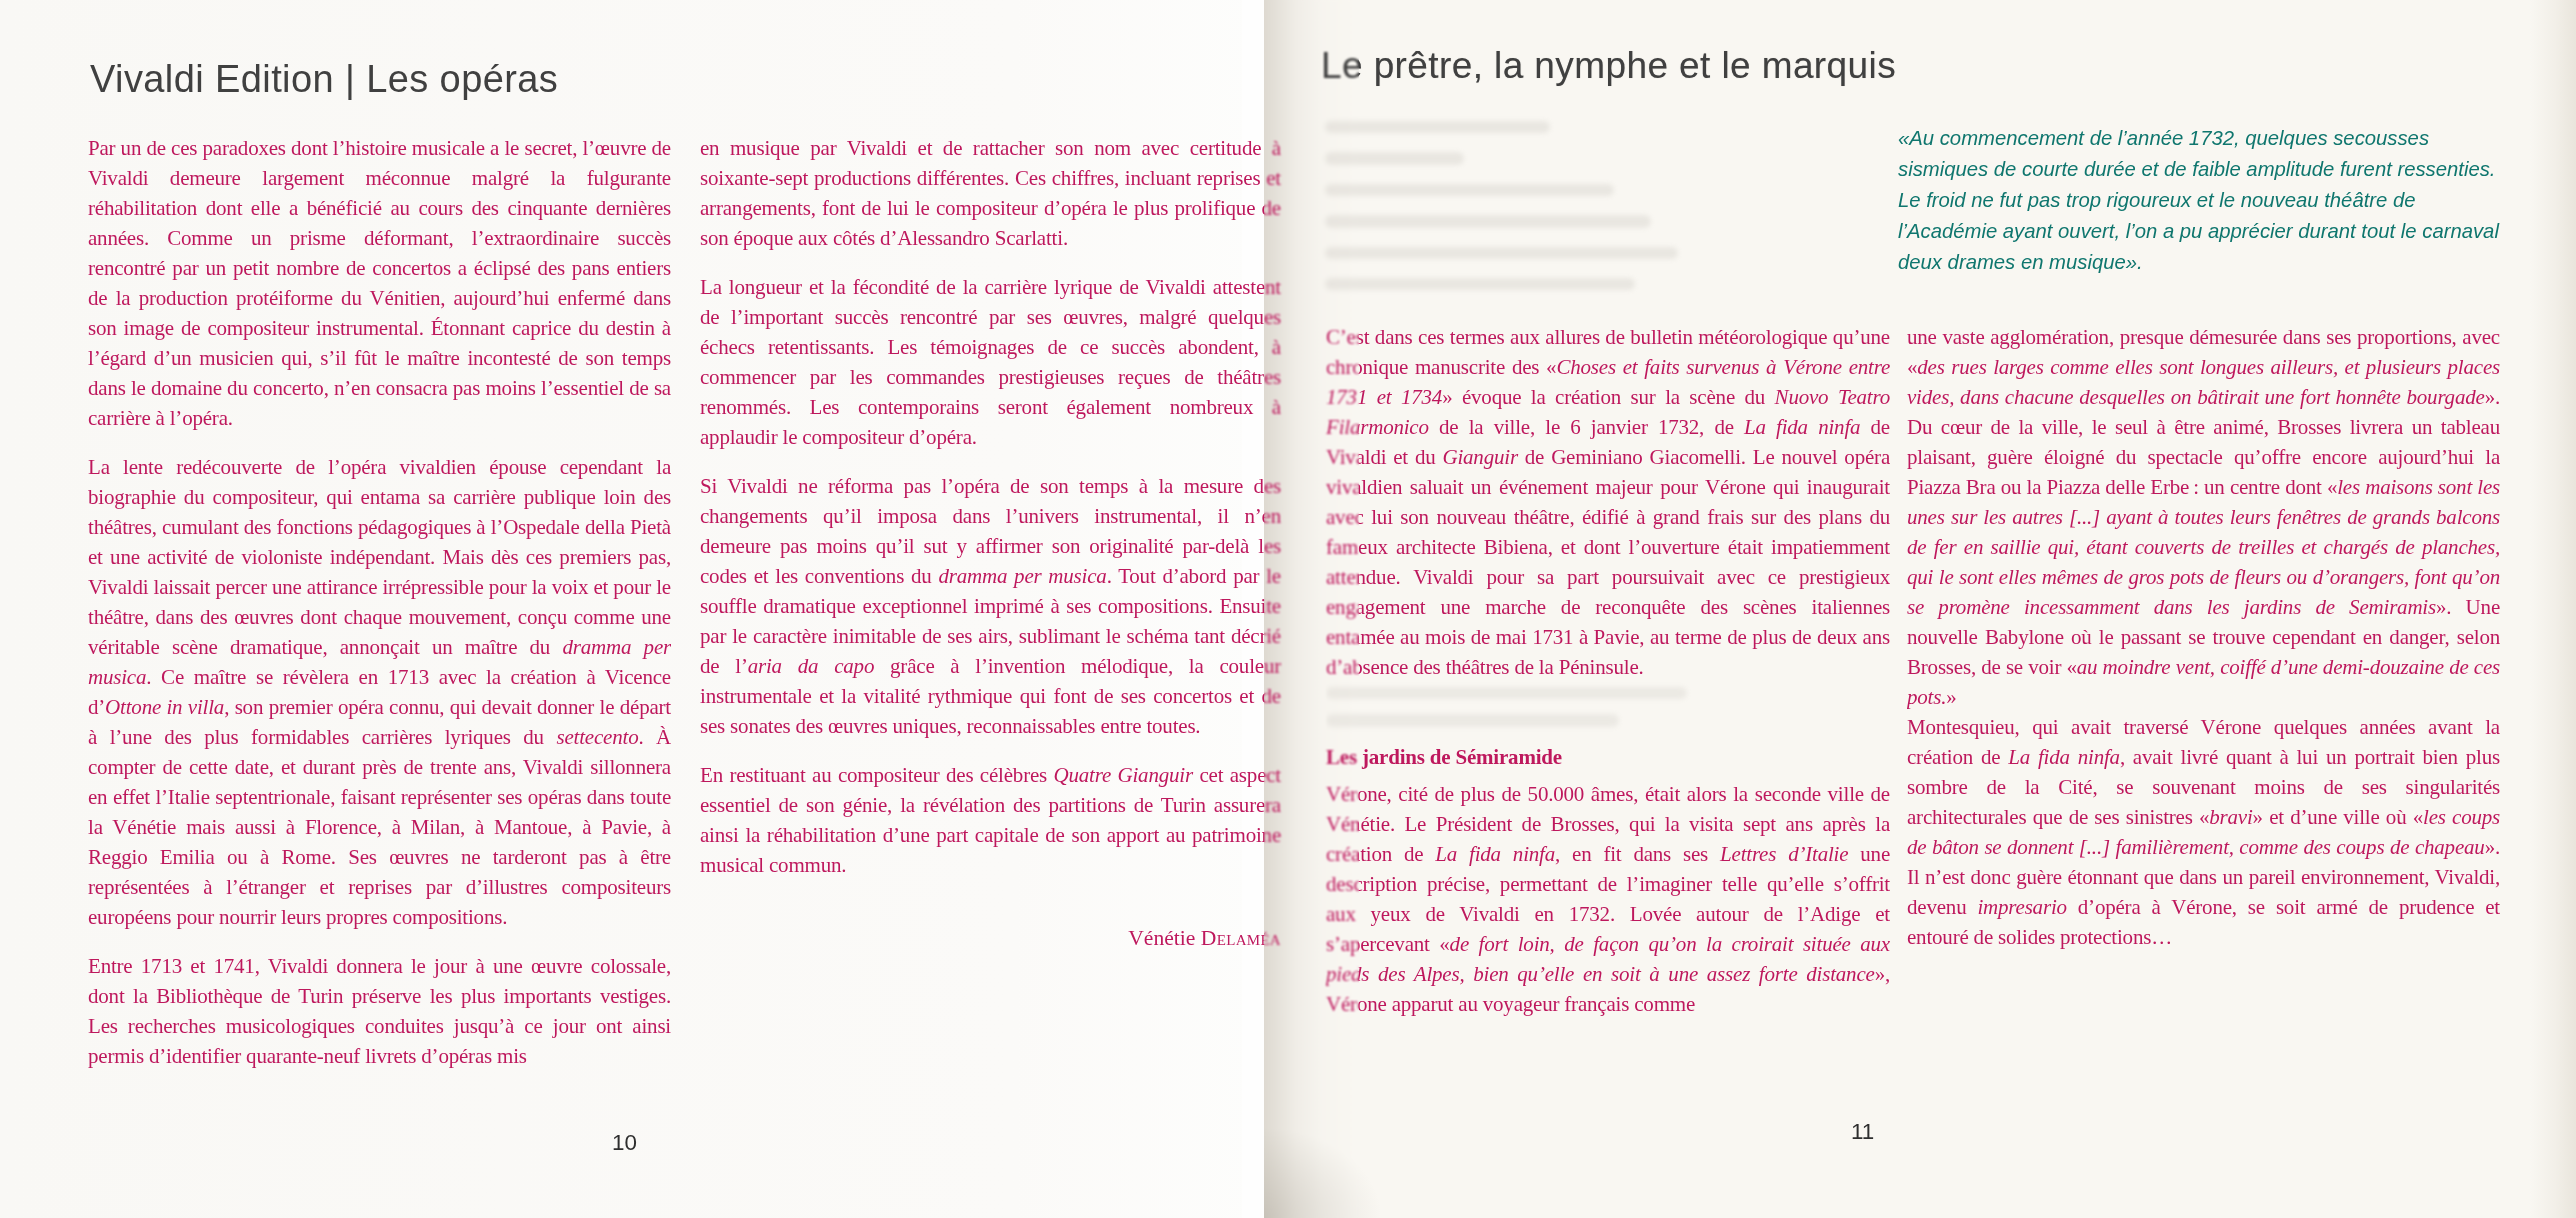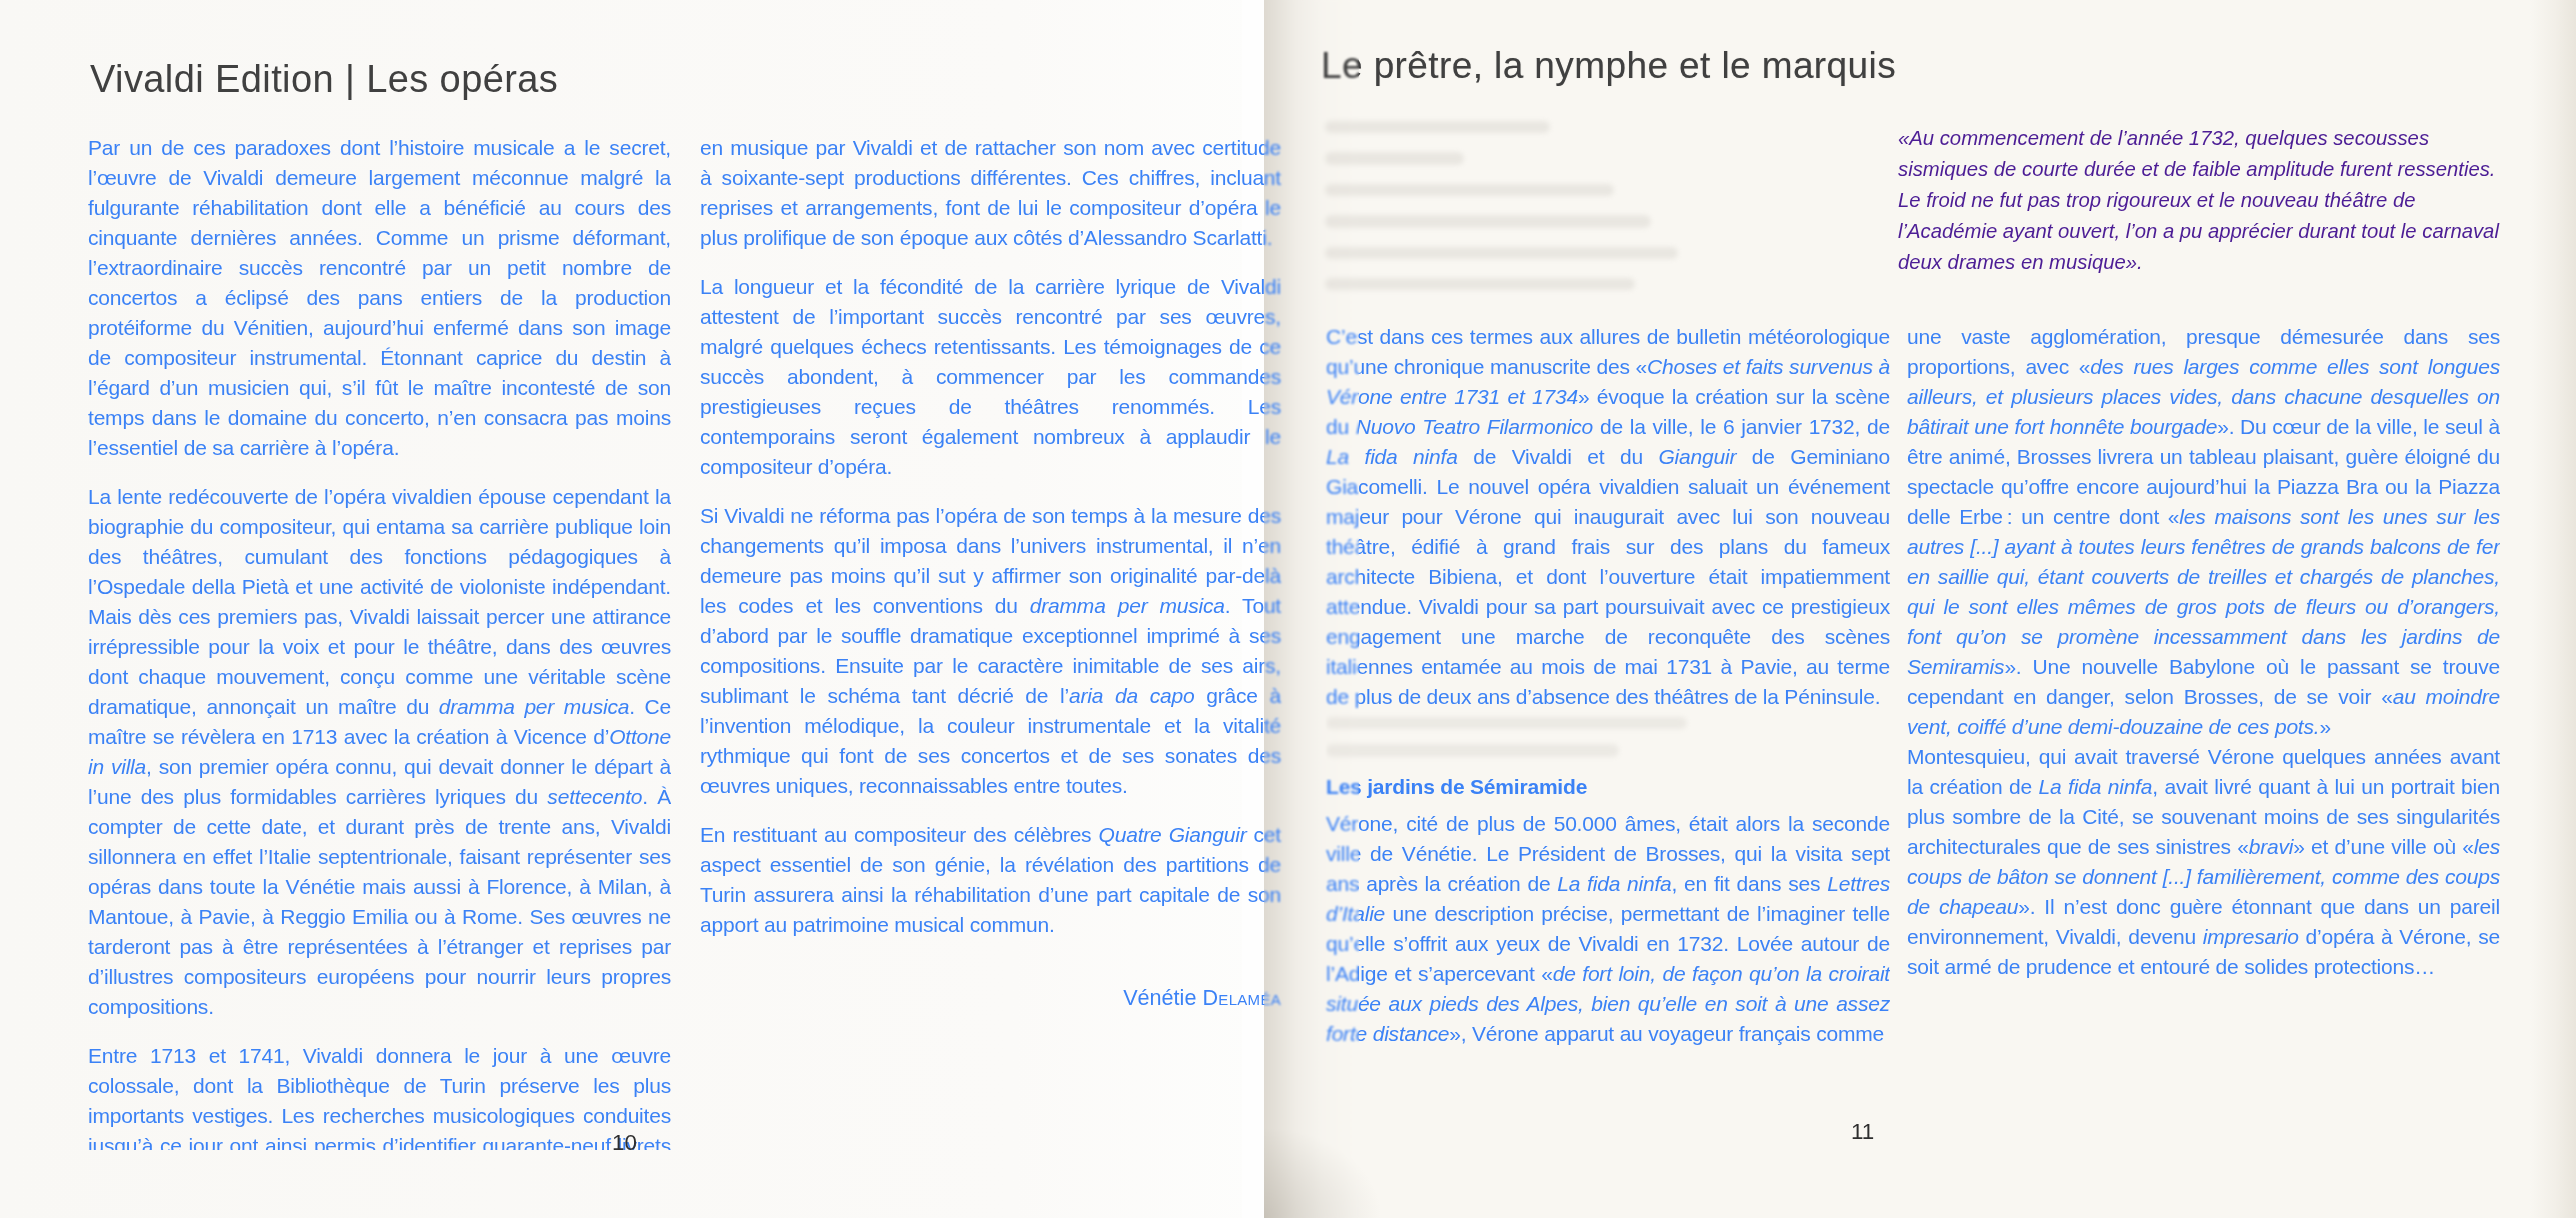--- a/index.html
+++ b/index.html
@@ -25,38 +25,38 @@
     background:radial-gradient(ellipse at 0% 100%, rgba(140,132,118,0.28), rgba(0,0,0,0) 72%);
   }
   #gutter-blur{position:absolute;left:1264px;top:0;width:95px;height:1218px;
     backdrop-filter:blur(0.9px);pointer-events:none;}
 
   .title{position:absolute;color:#404040;white-space:nowrap;letter-spacing:0.4px;}
   #title-p10{left:90px;top:58px;font-size:38px;}
   #title-p11{left:1321px;top:45px;font-size:37px;text-shadow:0 0 0.8px rgba(60,60,60,0.35);}
 
   .col{
-    position:absolute;font-size:21px;line-height:30px;color:#3b82f6;
-    text-align:justify;letter-spacing:-0.2px;
+    position:absolute;font-size:21px;line-height:30px;color:#be185d;
+    text-align:justify;letter-spacing:-0.2px;font-family:Liberation Serif, serif;
   }
   .col p{margin:0 0 19px 0;}
   .col p.nogap{margin-bottom:0;}
   #p10-col1{left:88px;top:133px;width:583px;height:1017px;overflow:hidden;}
   #p10-col2{left:700px;top:133px;width:581px;height:1017px;overflow:hidden;}
   #p11-col1{left:1326px;top:322px;width:564px;height:830px;overflow:hidden;}
   #p11-col2{left:1907px;top:322px;width:593px;height:830px;overflow:hidden;}
 
   .it{font-style:italic;}
   .sc{font-variant:small-caps;letter-spacing:0.3px;}
   .subhead{font-weight:bold;text-align:left;margin:13.3px 0 7.5px 0 !important;}
   .byline{text-align:right;margin:43px 0 0 0 !important;font-size:21.6px;letter-spacing:0;}
 
   .quote{
     position:absolute;left:1898px;top:123px;width:607px;
-    font-style:italic;font-size:20.3px;line-height:31px;color:#4c1d95;
+    font-style:italic;font-size:20.3px;line-height:31px;color:#0f766e;
     text-align:left;letter-spacing:0;
   }
 
   .pagenum{position:absolute;font-size:22.4px;color:#2e2e2e;}
   #pagenum-10{left:612px;top:1130px;}
   #pagenum-11{left:1851px;top:1119px;}
 
   .ghost-block{position:absolute;left:1325px;top:121px;width:535px;}
   .ghost-line{height:12.4px;border-radius:6.6px;background:#9d988f;opacity:0.17;filter:blur(2.5px);margin-bottom:19px;}
   .ghost-gap{margin:5px 0 11.6px 0;}

